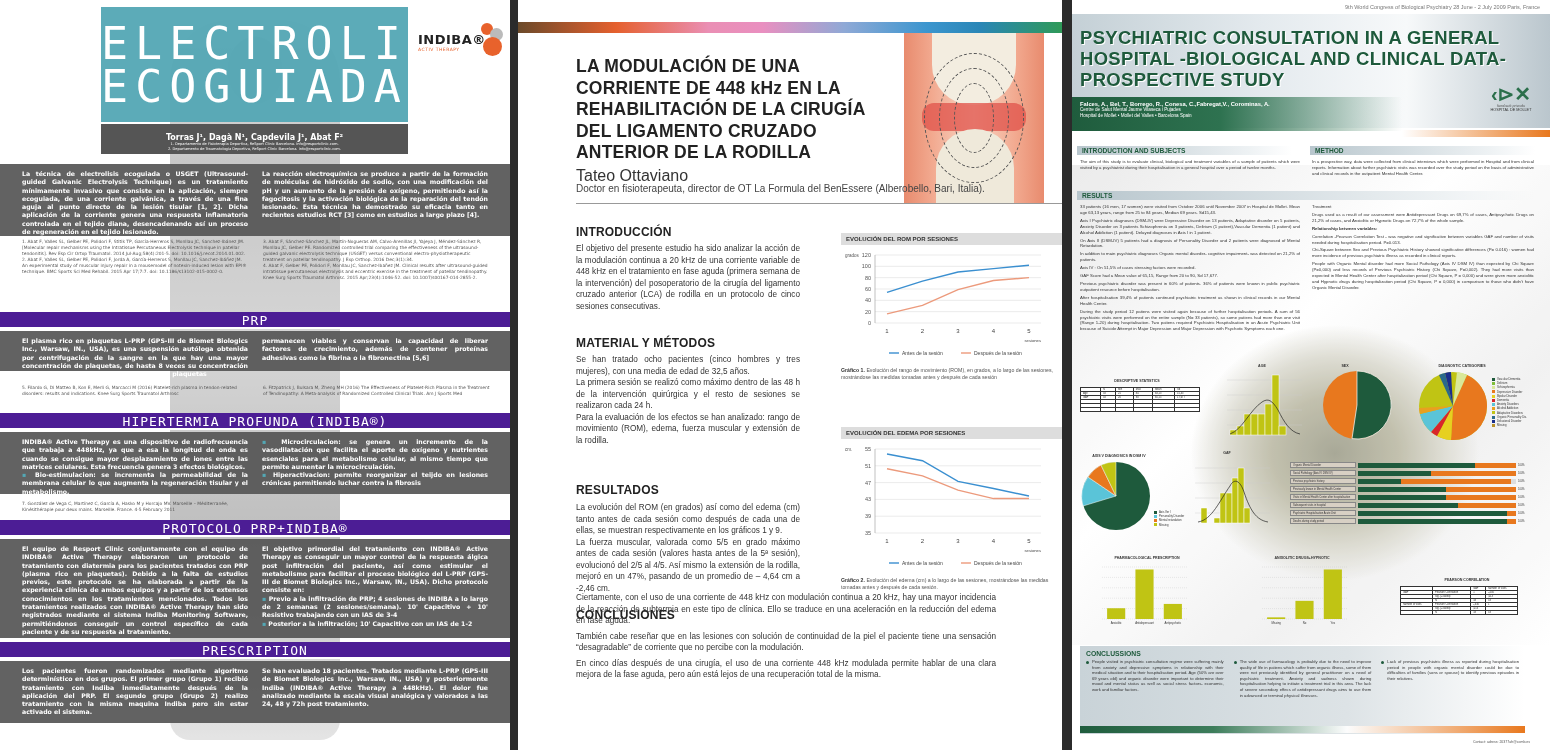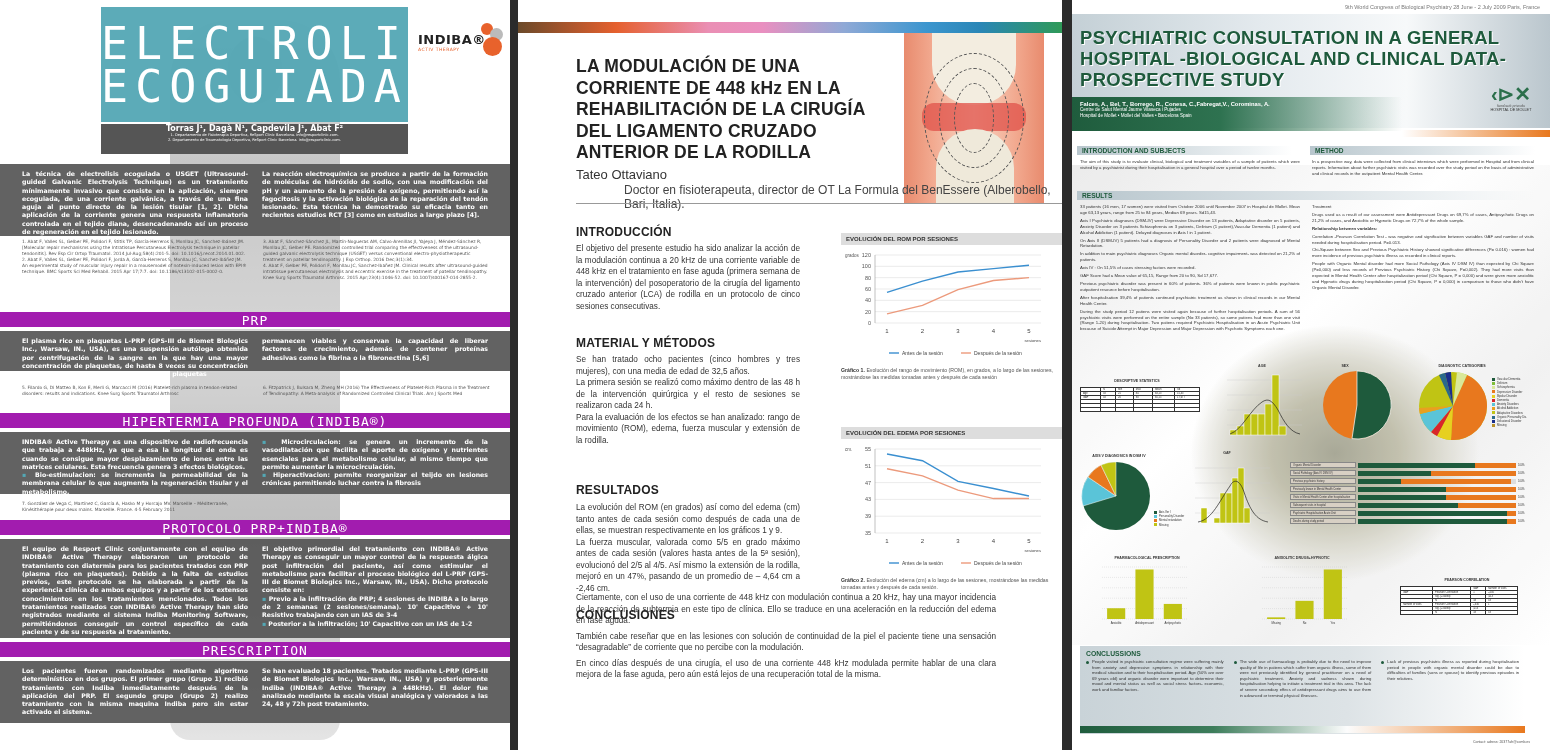--- a/index.html
+++ b/index.html
@@ -8,47 +8,47 @@
 
   
   .p1 { position: absolute; left: 0; top: 0; width: 510px; height: 750px; background: #ffffff; overflow: hidden; font-family: "DejaVu Sans", sans-serif; }
   .p1 .body-silhouette { position: absolute; left: 170px; top: 20px; width: 170px; height: 720px;
     background: radial-gradient(ellipse 45px 55px at 50% 7%, #8a8a8a 0%, #8a8a8a 60%, transparent 62%),
                 linear-gradient(180deg, #c9c9c9 0%, #9a9a9a 20%, #b5b5b5 45%, #8d8d8d 70%, #cfcfcf 100%);
     opacity: 0.55; border-radius: 60px 60px 20px 20px; }
   .p1 .title-box { position: absolute; left: 101px; top: 7px; width: 307px; height: 115px; background: #53a7b4; opacity: .95; }
   .p1 .title { position: absolute; left: 101px; top: 22px; width: 307px; color: #fff; font-family: "DejaVu Sans Mono", monospace; font-size: 45px; letter-spacing: 7px; line-height: 43px; text-align: center; font-weight: normal; }
   .p1 .author-box { position: absolute; left: 101px; top: 124px; width: 307px; height: 30px; background: #555; color: #fff; text-align: center; }
-  .p1 .authors { font-size: 8px; font-weight: bold; padding-top: 0; display: block; }
+  .p1 .authors { font-size: 8px; font-weight: bold; padding-top: 9px; display: block; }
   .p1 .affil { font-size: 3.6px; display: block; line-height: 5px; }
   .p1 .logo { position: absolute; left: 415px; top: 20px; width: 90px; height: 40px; }
   .p1 .logo .word { position: absolute; left: 3px; top: 12px; font-size: 13px; font-weight: bold; color: #222; letter-spacing: .5px; }
   .p1 .logo .sub { position: absolute; left: 3px; top: 27px; font-size: 4.5px; color: #e8622c; letter-spacing: .5px; }
   .p1 .logo .dot1 { position: absolute; left: 66px; top: 3px; width: 12px; height: 12px; border-radius: 50%; background: #e8622c; }
   .p1 .logo .dot2 { position: absolute; left: 75px; top: 8px; width: 13px; height: 13px; border-radius: 50%; background: #bbb; }
   .p1 .logo .dot3 { position: absolute; left: 68px; top: 17px; width: 19px; height: 19px; border-radius: 50%; background: #e8622c; }
   .p1 .band { position: absolute; left: 0; width: 510px; background: rgba(85,85,85,.92); color: #fff; font-size: 6.2px; font-weight: bold; line-height: 8.3px; display: flex; gap: 14px; padding: 6px 22px 0 22px; text-align: justify; }
   .p1 .band > div { flex: 1; }
   .p1 .refs { position: absolute; left: 0; width: 510px; color: #555; font-size: 4.4px; line-height: 6px; display: flex; gap: 14px; padding: 3px 20px 0 22px; }
   .p1 .refs > div { flex: 1; }
-  .p1 .sec-bar { position: absolute; left: 0; width: 510px; height: 17px; background: #a21caf; color: #fff; text-align: center; font-family: "DejaVu Sans Mono", monospace; font-size: 13px; line-height: 17px; letter-spacing: 1px; border-bottom: 2px solid #fff; }
+  .p1 .sec-bar { position: absolute; left: 0; width: 510px; height: 17px; background: #4c1d95; color: #fff; text-align: center; font-family: "DejaVu Sans Mono", monospace; font-size: 13px; line-height: 17px; letter-spacing: 1px; border-bottom: 2px solid #fff; }
   .p1 .bullet { color: #53a7b4; }
 
   
   .p2 { position: absolute; left: 518px; top: 0; width: 544px; height: 750px; background: #ffffff; overflow: hidden; font-family: "Liberation Sans Narrow", "Liberation Sans", sans-serif; color: #333; }
   .p2 .rainbow { position: absolute; left: 0; top: 22px; width: 544px; height: 11px;
     background: linear-gradient(90deg, #6b4a2a 0%, #e5602e 18%, #ea8fb4 35%, #e98fc0 45%, #8fa9d6 60%, #3c96cf 75%, #2a86b6 85%, #2f9a58 100%); }
   .p2 .knee { position: absolute; left: 386px; top: 33px; width: 140px; height: 170px; background: linear-gradient(90deg,#e88b6e,#f2a98f 20%,#f7d6c6 50%,#f2a98f 80%,#e88b6e); }
   .p2 .knee .bone1 { position: absolute; left: 28px; top: 0; width: 84px; height: 72px; background: #f3ede0; border-radius: 0 0 40px 40px; }
   .p2 .knee .bone2 { position: absolute; left: 32px; top: 96px; width: 78px; height: 74px; background: #efe9da; border-radius: 40px 40px 0 0; }
   .p2 .knee .joint { position: absolute; left: 18px; top: 70px; width: 104px; height: 28px; background: #e0524a; border-radius: 12px; opacity: .75; }
   .p2 .knee .ring { position: absolute; border: 1px dashed #555; border-radius: 50%; }
   .p2 .title { position: absolute; left: 58px; top: 56px; width: 320px; font-size: 17.5px; font-weight: bold; line-height: 21.5px; color: #222; letter-spacing: .2px; }
-  .p2 .author { position: absolute; left: 58px; top: 167px; font-size: 13px; color: #333; }
-  .p2 .affil { position: absolute; left: 58px; top: 183px; font-size: 12px; color: #444; margin-left: 48px; }
+  .p2 .author { position: absolute; left: 58px; top: 167px; font-size: 16px; color: #333; }
+  .p2 .affil { position: absolute; left: 58px; top: 183px; font-size: 10px; color: #444; }
   .p2 .rule { position: absolute; left: 58px; top: 203px; width: 486px; height: 1px; background: #999; }
   .p2 h2 { position: absolute; left: 58px; font-size: 12px; font-weight: bold; color: #222; letter-spacing: .2px; }
   .p2 .para { position: absolute; left: 58px; width: 224px; font-size: 8.2px; line-height: 11.5px; color: #333; text-align: justify; }
   .p2 .para.wide { width: 420px; }
   .p2 .para p { margin-bottom: 4px; }
   .p2 .chart { position: absolute; left: 323px; width: 222px; }
   .p2 .chart .hdr { height: 12px; background: #ddd; font-size: 6px; font-weight: bold; line-height: 12px; padding-left: 5px; color: #333; }
   .p2 .chart svg { display: block; }
   .p2 .chart .cap { font-size: 5.2px; line-height: 7px; color: #555; padding-left: 0; margin-top: 2px; }
   .p2 .chart .cap b { color: #333; }

